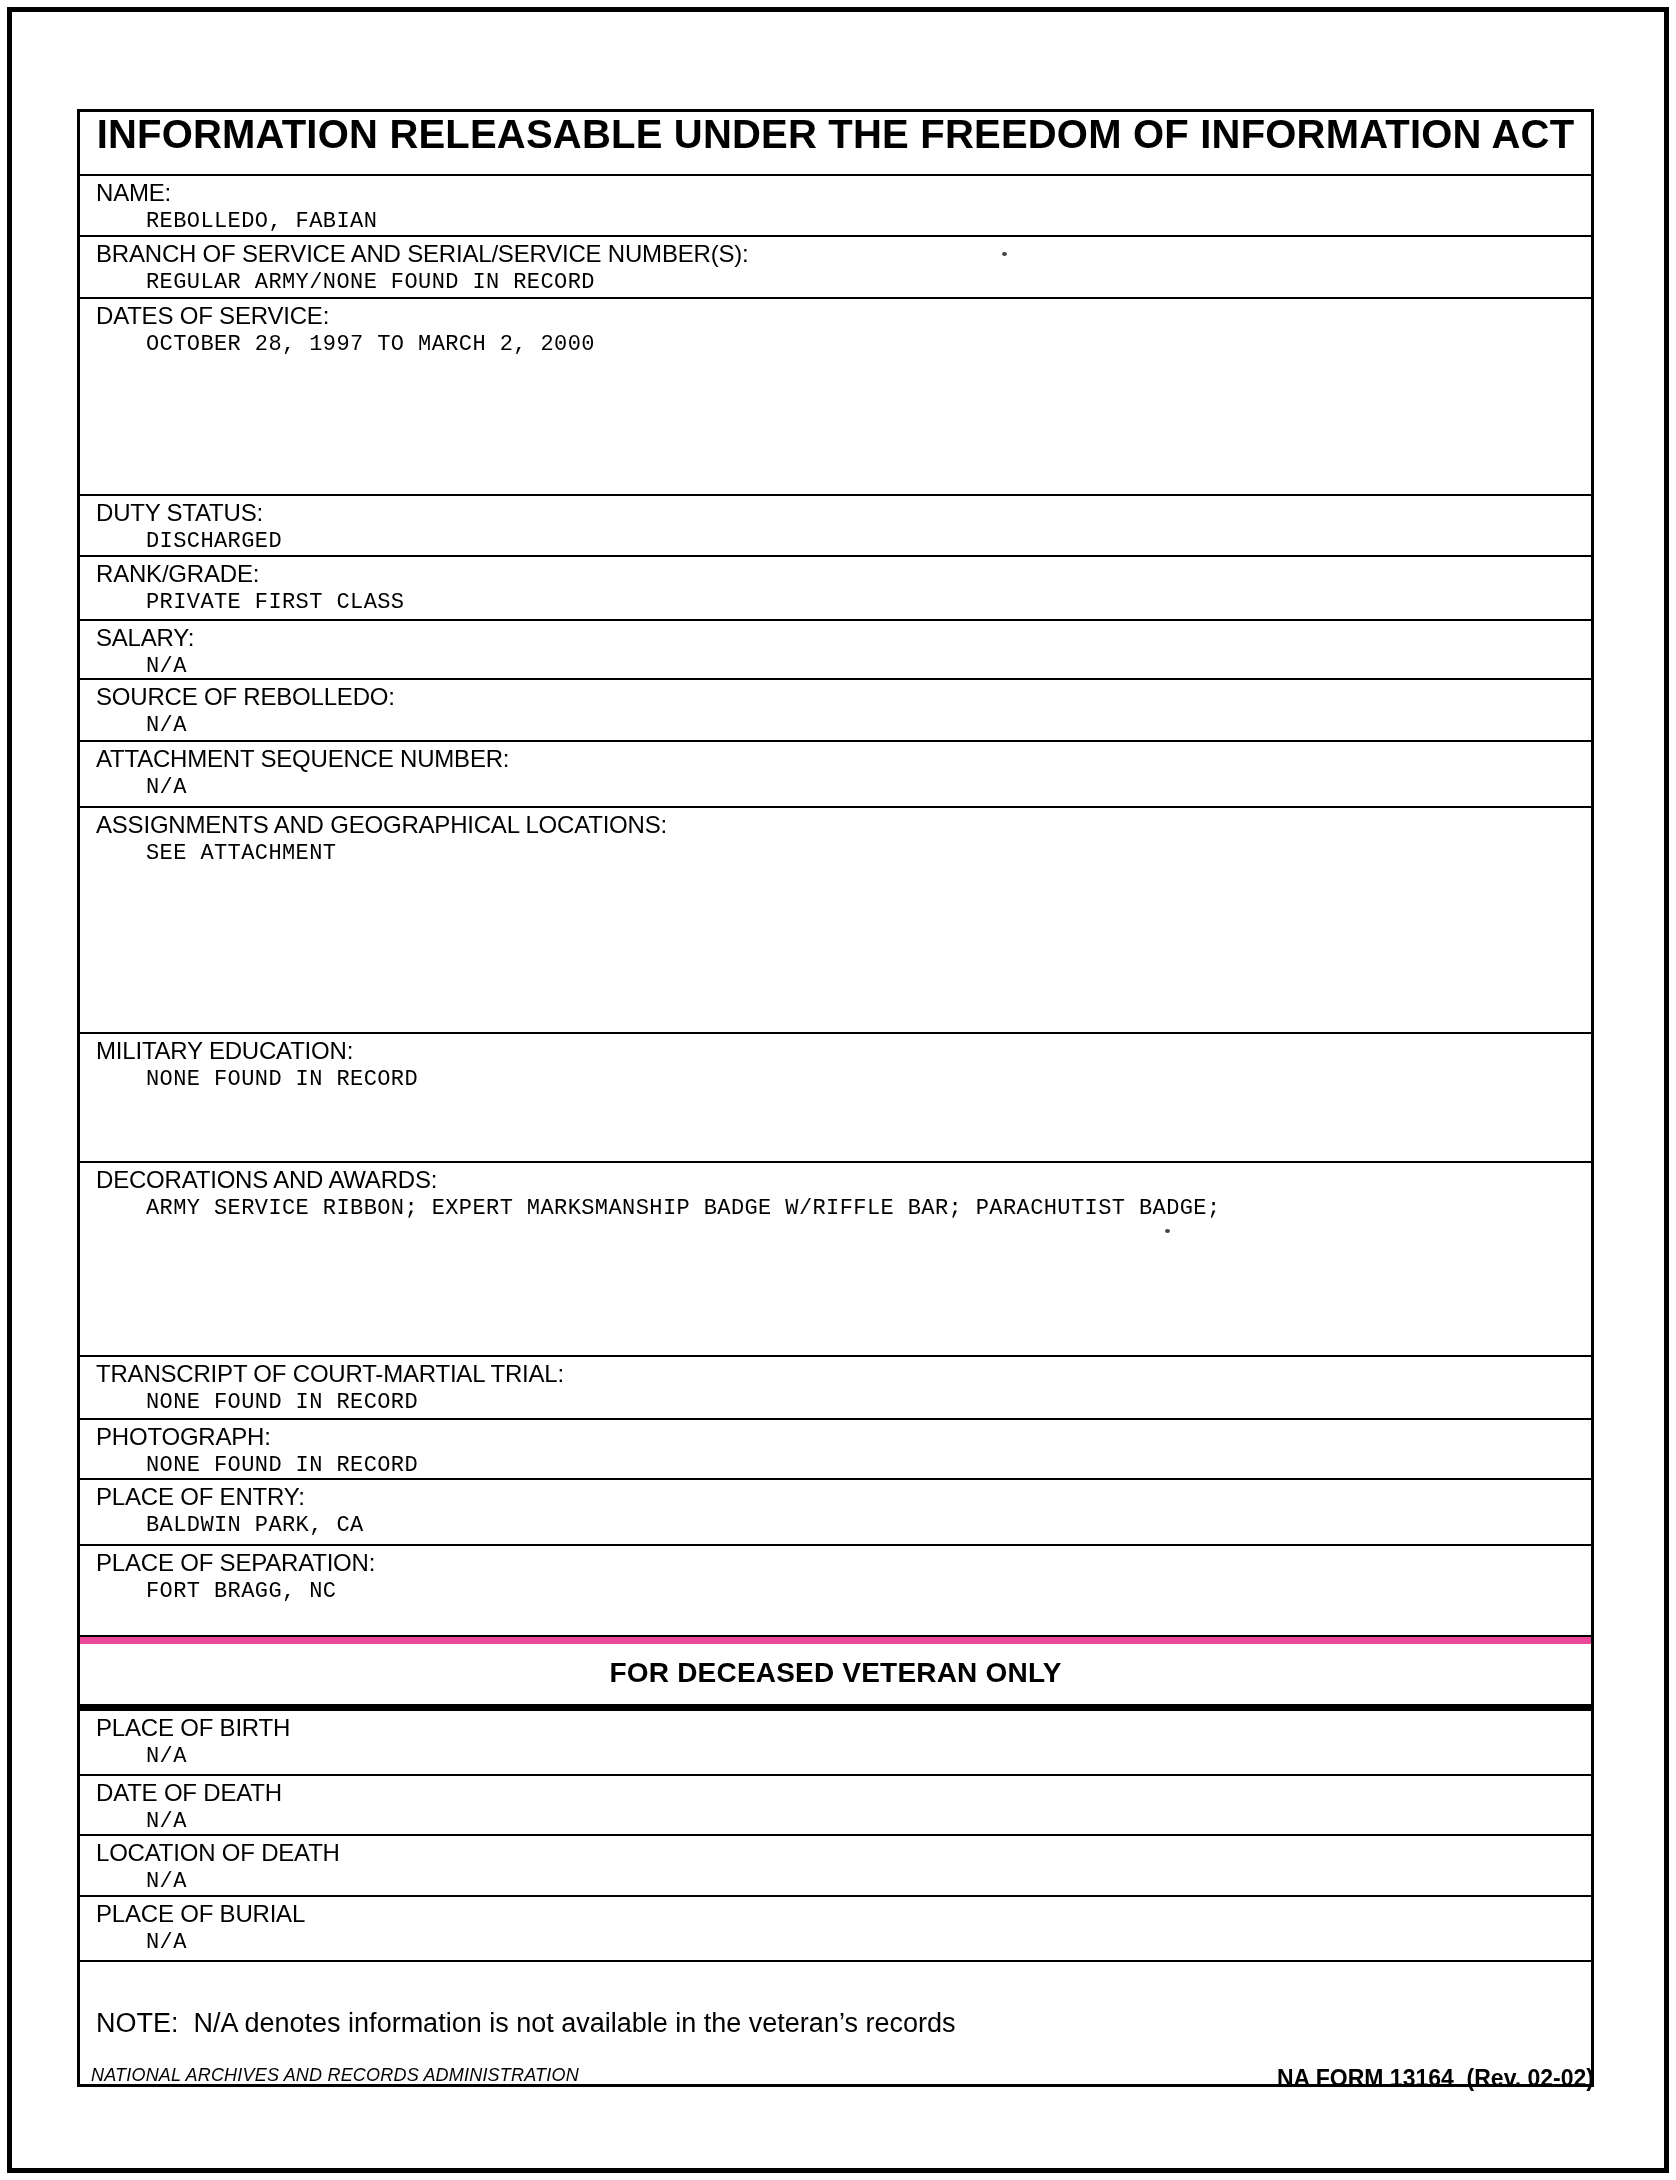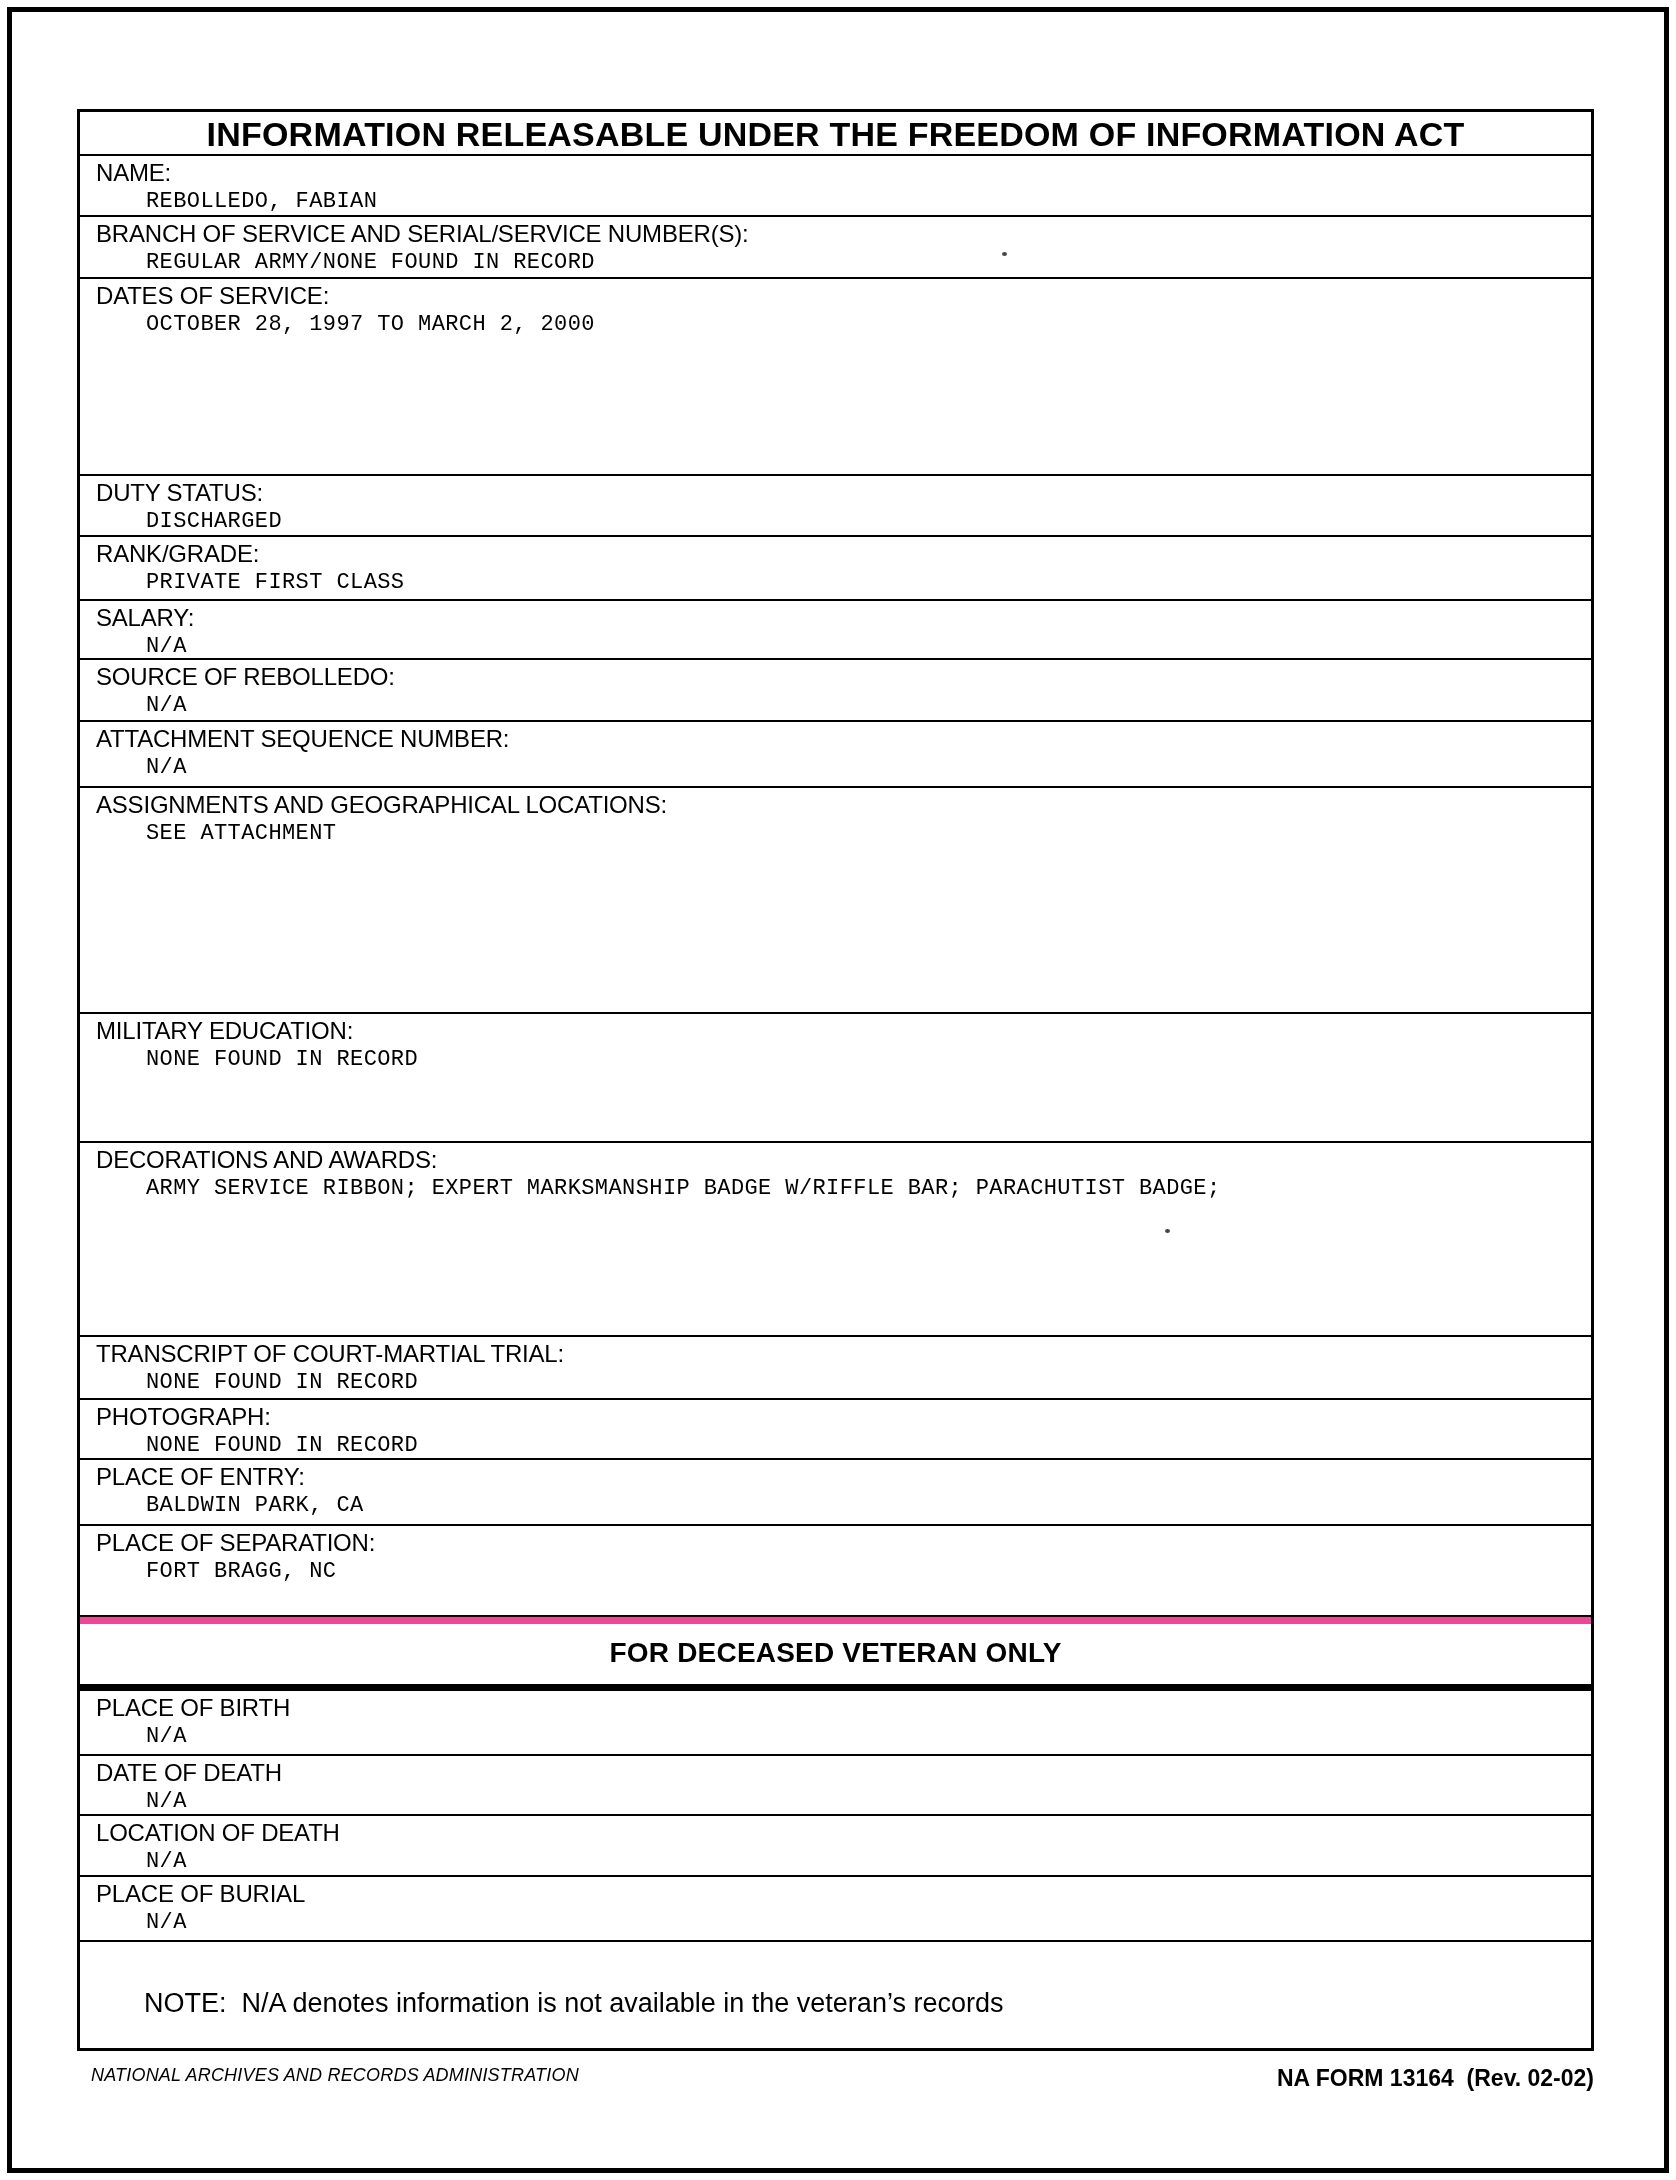--- a/index.html
+++ b/index.html
@@ -8,22 +8,22 @@
     font-family:"Liberation Sans", sans-serif; color:#000;
     overflow:hidden;
   }
   .page-border { position:absolute; inset:7px; border:5px solid #000; }
 
   .form {
     position:absolute; left:77px; top:109px; width:1517px;
     border:3px solid #000; box-sizing:border-box; background:#fff;
   }
   .title-row {
-    box-sizing:border-box; height:44px; border-bottom:2px solid #000;
-    text-align:center; font-weight:bold; font-size:34px; line-height:45px;
+    box-sizing:border-box; height:64px; border-bottom:2px solid #000;
+    text-align:center; font-weight:bold; font-size:40px; line-height:45px;
     letter-spacing:0.2px;
   }
   .row {
     box-sizing:border-box; border-bottom:2px solid #000;
     padding:3px 10px 0 16px; overflow:hidden;
   }
   .row .label {
     font-weight:normal; font-size:24px; line-height:27px; letter-spacing:-0.2px;
   }
   .row .value {
@@ -31,22 +31,22 @@
     font-size:22px; line-height:32px; padding-left:50px; padding-right:59px;
     letter-spacing:0.4px; white-space:pre-wrap;
   }
   .deceased-header-row {
     box-sizing:border-box; height:74px;
     border-top:7px solid #ec4899; border-bottom:7px solid #000;
     text-align:center; font-weight:bold; font-size:28px; line-height:58px;
     letter-spacing:0.2px;
   }
   .note-row {
-    box-sizing:border-box; height:106px; padding:46px 4px 0 16px;
-    font-size:27px; white-space:pre-wrap;margin-left:48px;
+    box-sizing:border-box; height:122px; padding:46px 4px 0 16px;
+    font-size:27px; white-space:pre-wrap;
   }
   .footer {
     position:absolute; left:77px; top:2065px; width:1517px;
     display:flex; justify-content:space-between; align-items:flex-start;
   }
   .footer-left { font-size:18px; letter-spacing:0.2px; padding-left:14px;font-style:italic; }
   .footer-right { font-size:23px; font-weight:bold; white-space:pre-wrap; }
   .speck { position:absolute; background:#444; border-radius:50%; }
 </style>
 </head>

